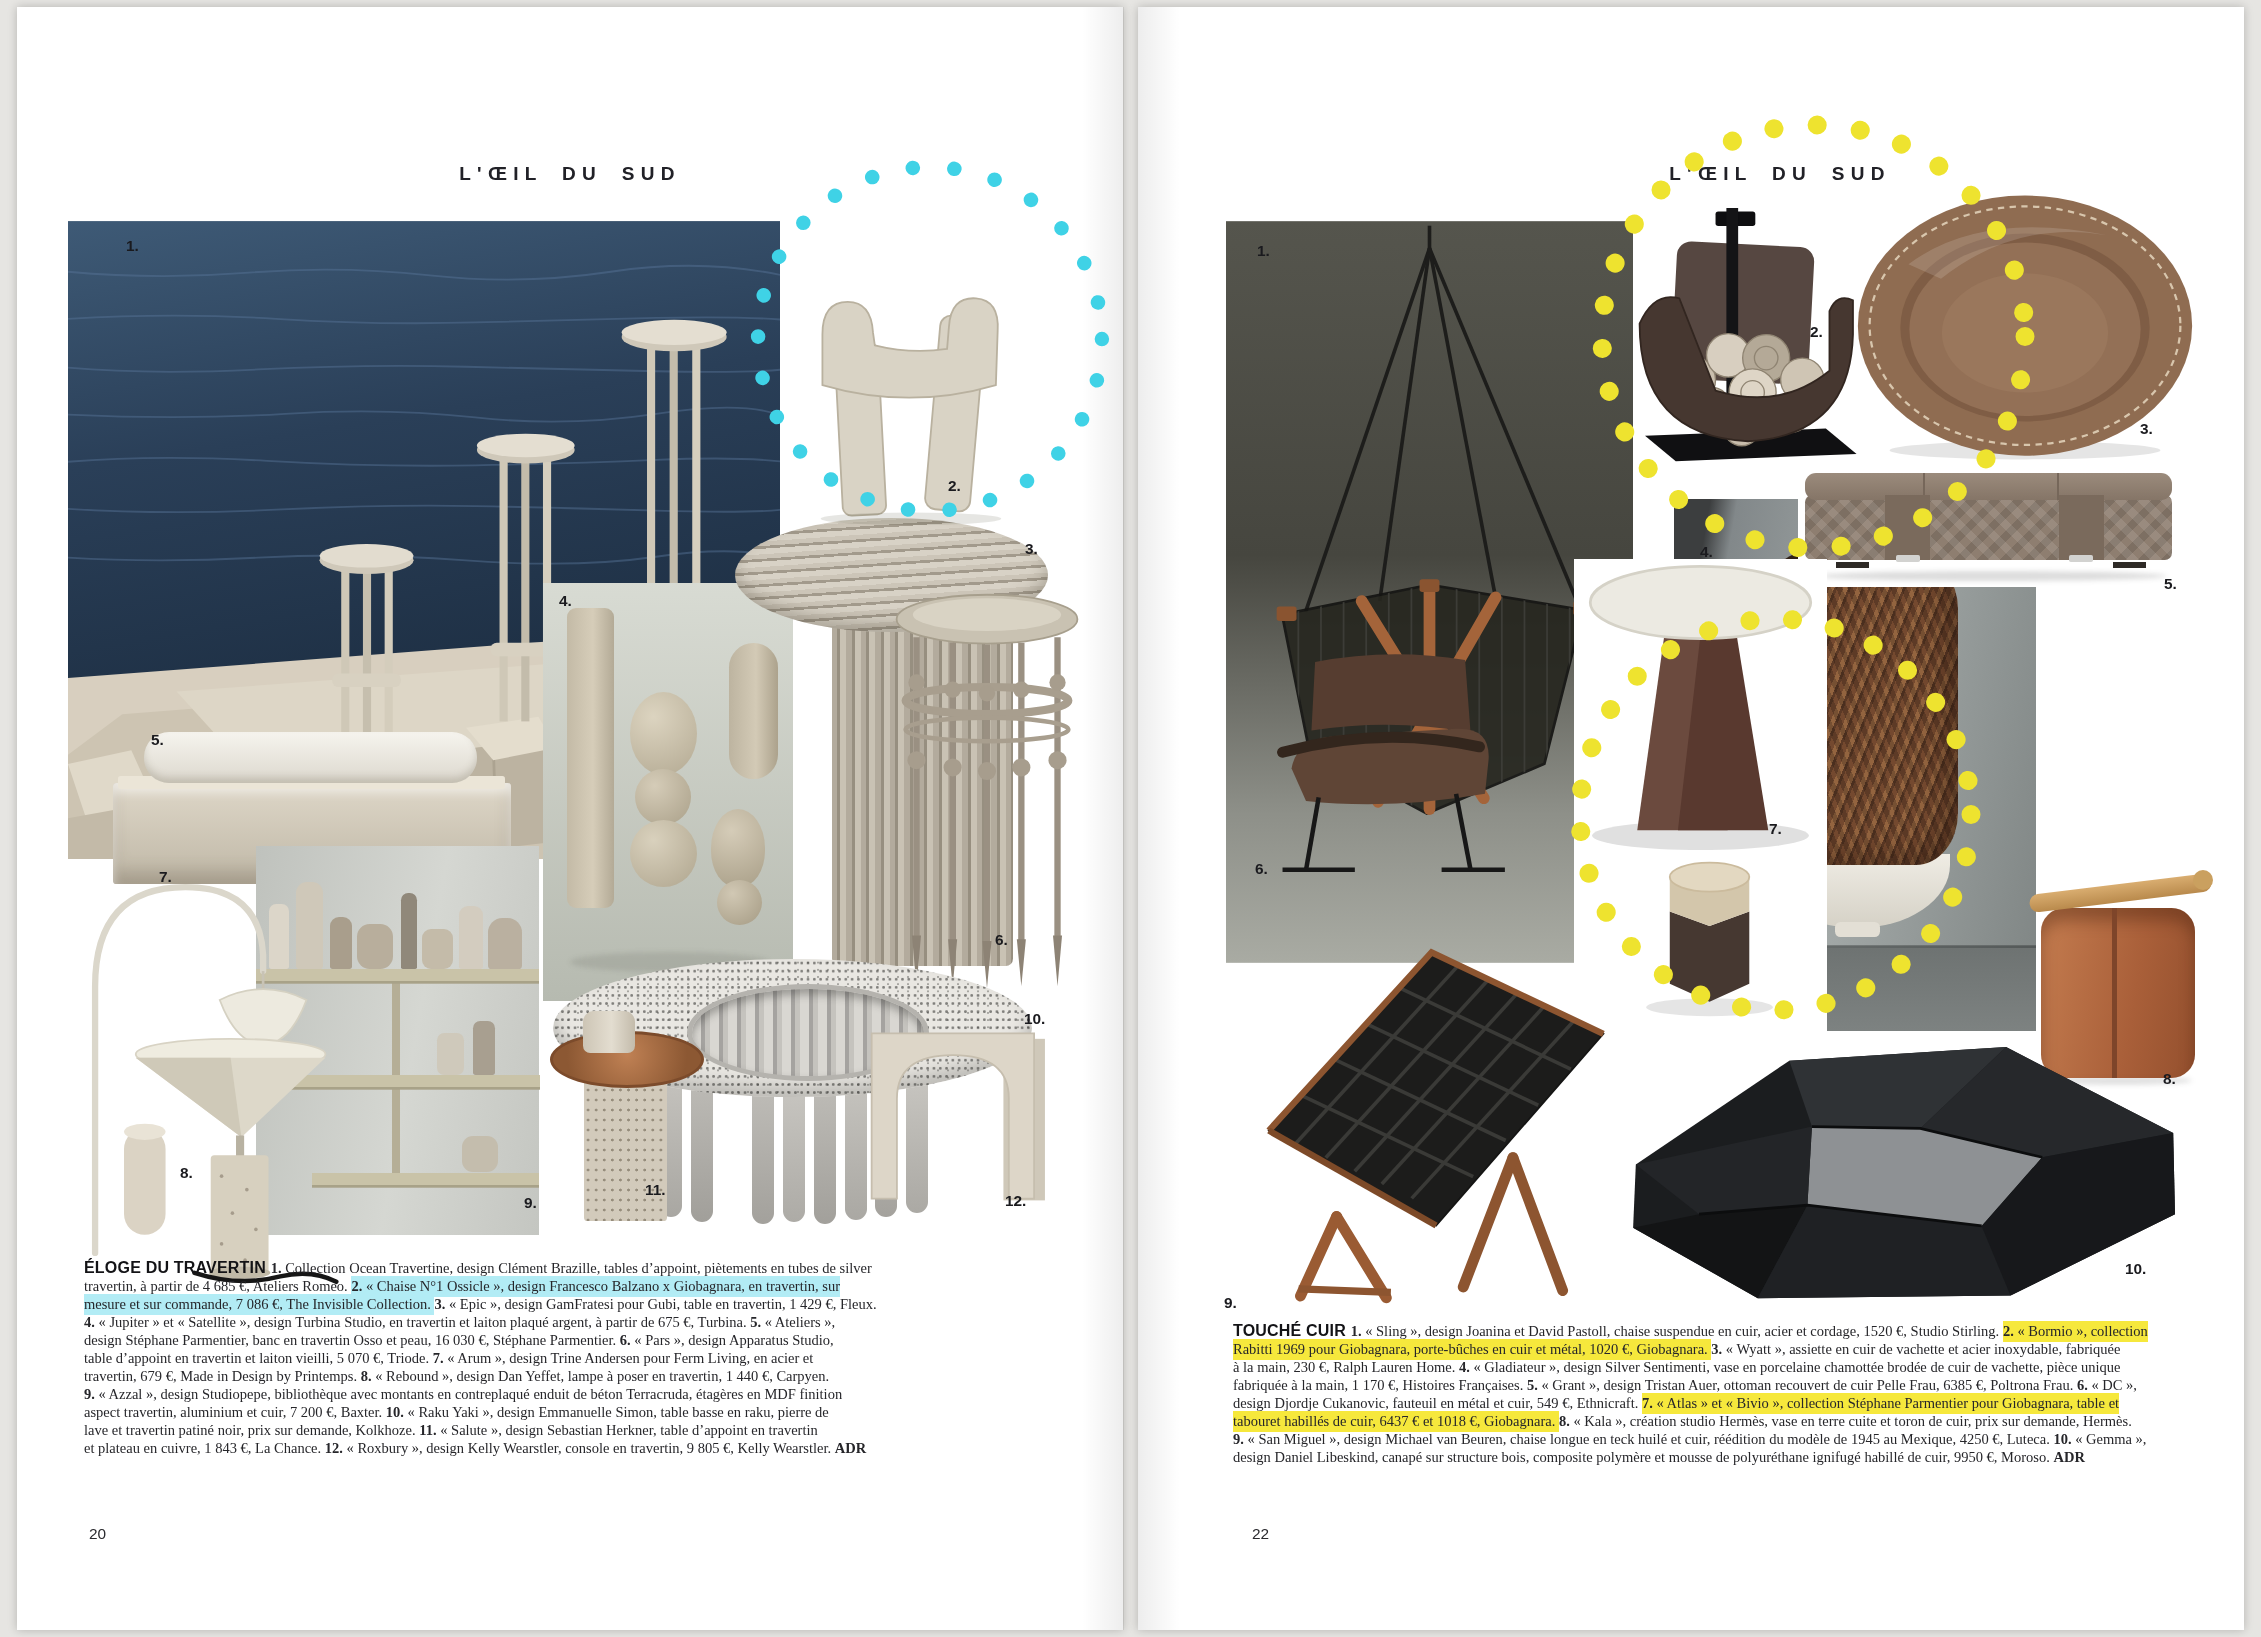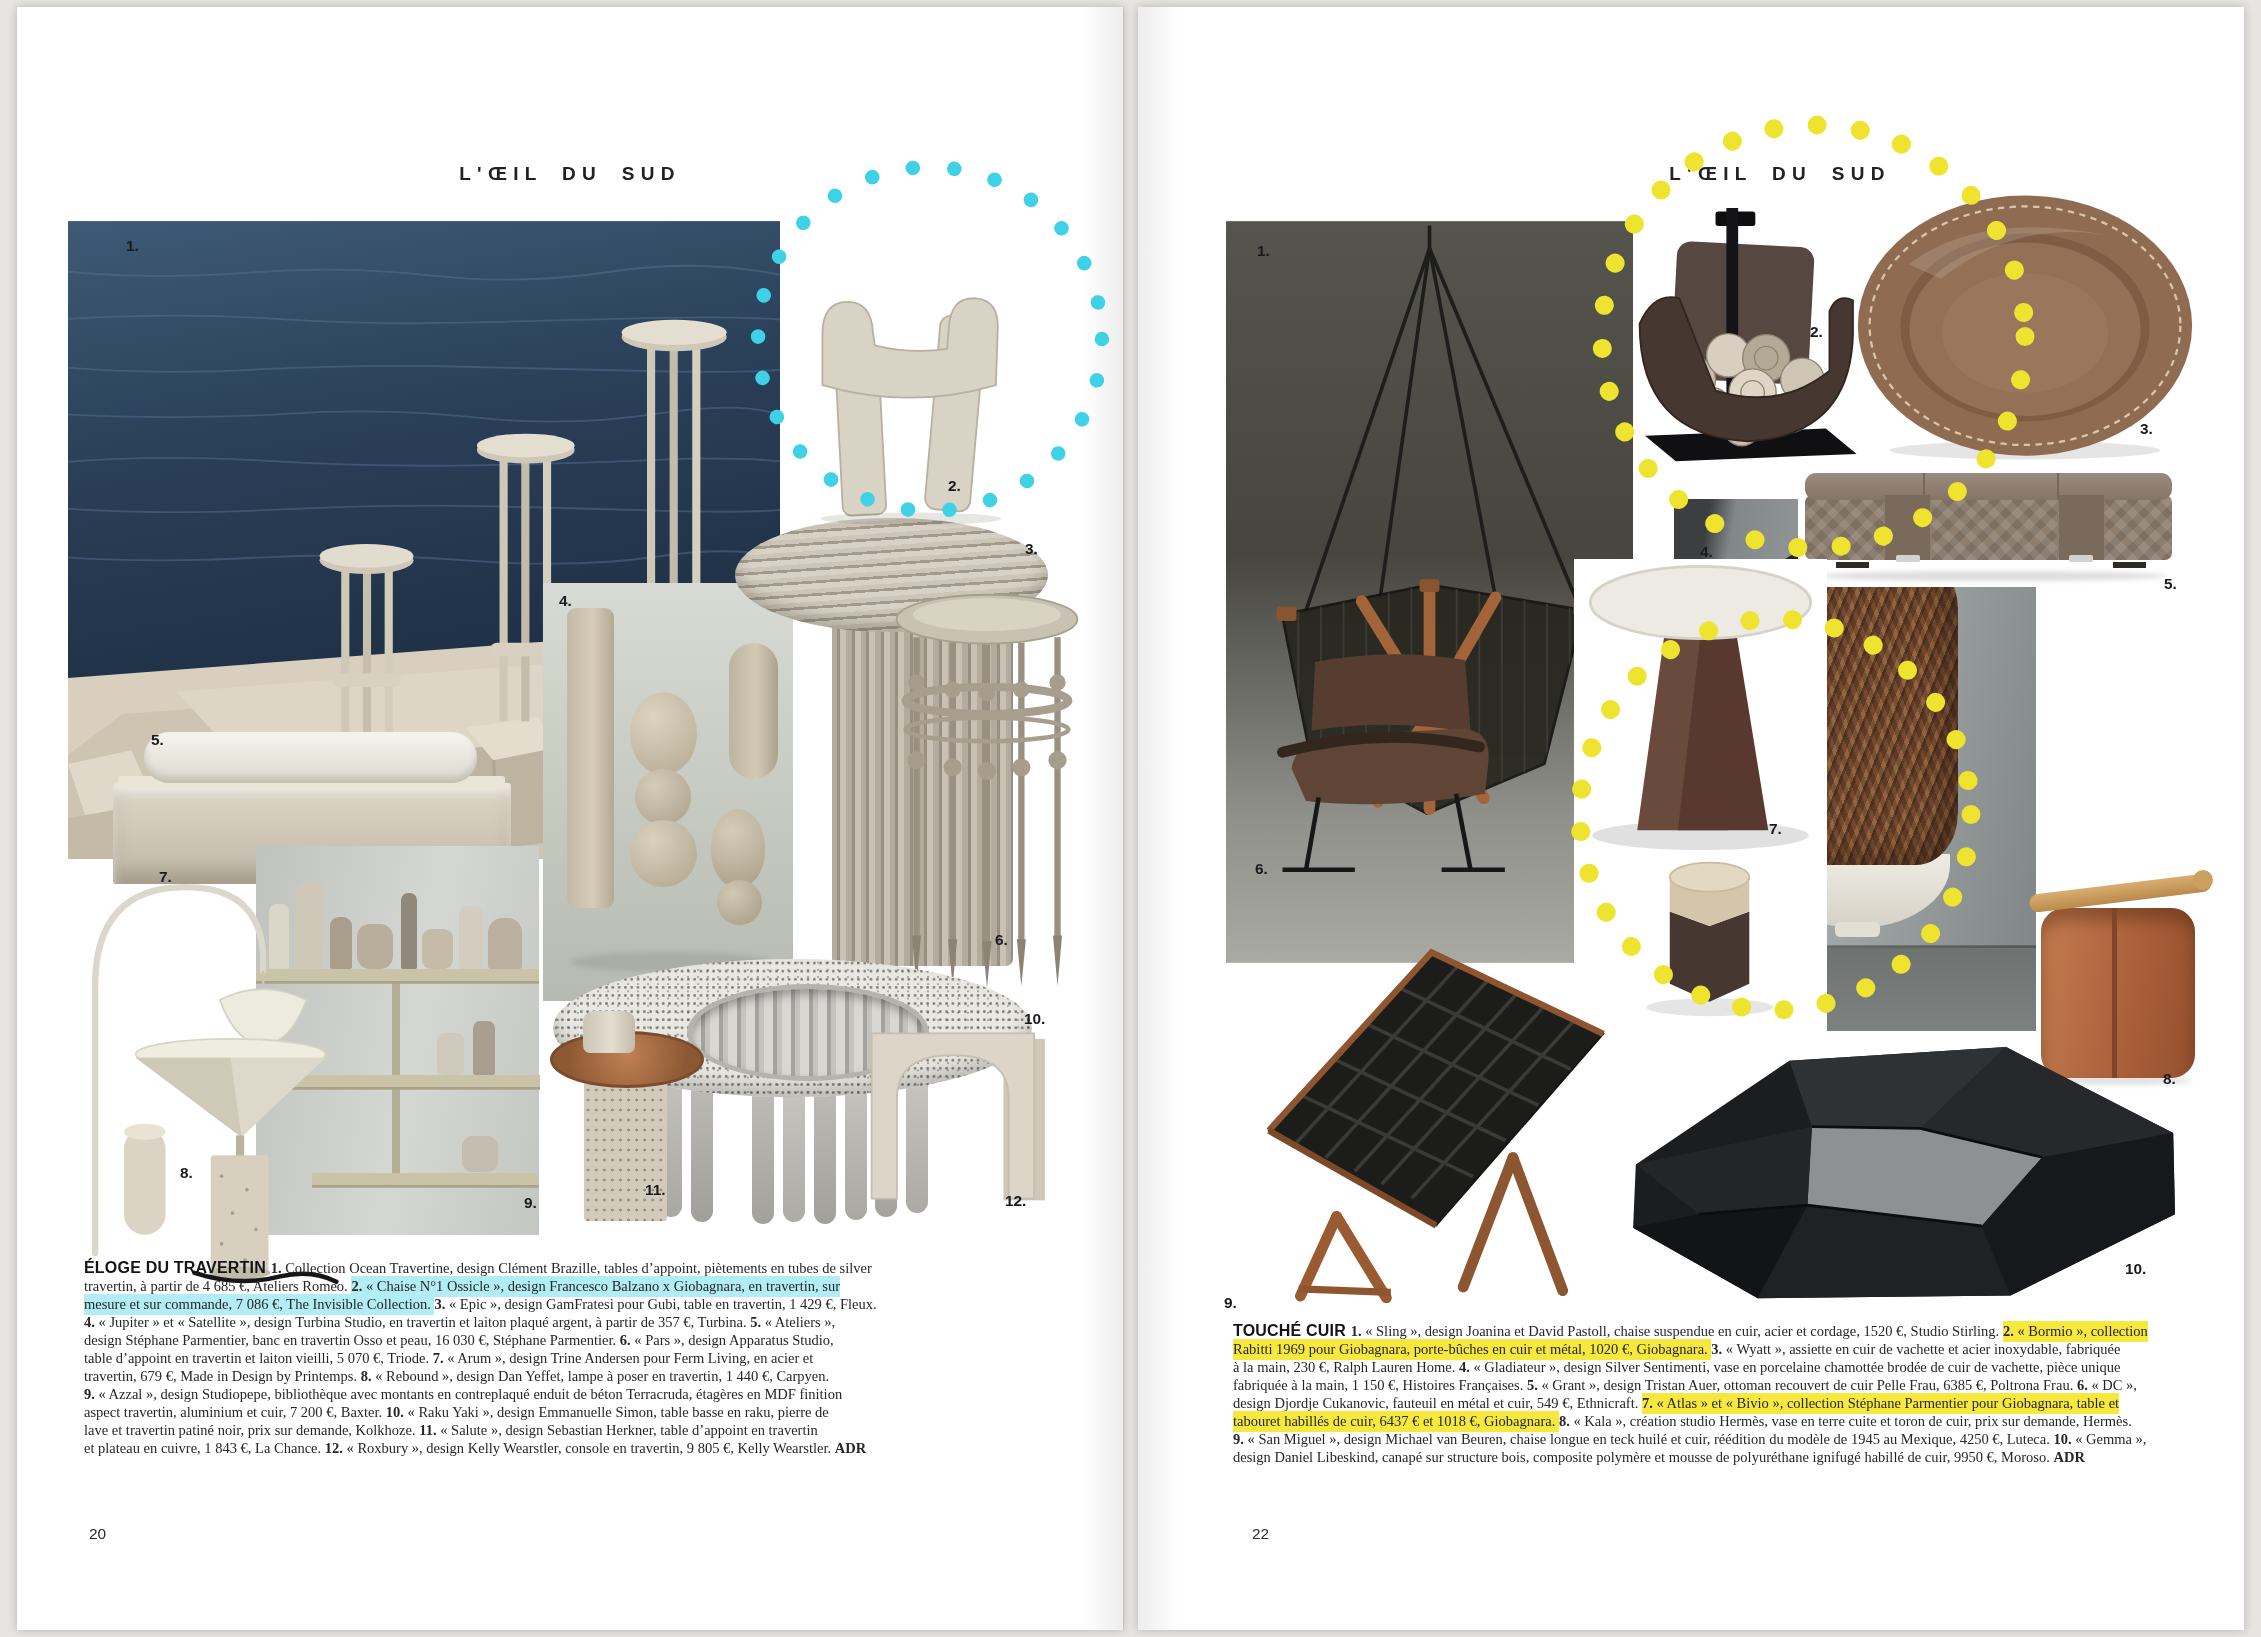--- a/index.html
+++ b/index.html
@@ -251,21 +251,21 @@
     <span class="marker" style="left:163px;top:1157px;">8.</span>
     <span class="marker" style="left:507px;top:1187px;">9.</span>
     <span class="marker" style="left:1007px;top:1003px;">10.</span>
     <span class="marker" style="left:628px;top:1174px;">11.</span>
     <span class="marker" style="left:988px;top:1185px;">12.</span>
 
     <div class="caption" style="left:67px;top:1252px;width:1004px;">
         <div class="cap-line"><span class="seg-lead">ÉLOGE DU TRAVERTIN  </span><span class="seg-b">1. </span><span class="seg-n">Collection Ocean Travertine, design Clément Brazille, tables d’appoint, piètements en tubes de silver</span></div>
         <div class="cap-line"><span class="seg-n">travertin, à partir de 4 685 €, Ateliers Romeo. </span><span class="seg-bh">2. </span><span class="seg-h">« Chaise N°1 Ossicle », design Francesco Balzano x Giobagnara, en travertin, sur</span></div>
         <div class="cap-line"><span class="seg-h">mesure et sur commande, 7 086 €, The Invisible Collection. </span><span class="seg-b">3. </span><span class="seg-n">« Epic », design GamFratesi pour Gubi, table en travertin, 1 429 €, Fleux.</span></div>
-        <div class="cap-line"><span class="seg-b">4. </span><span class="seg-n">« Jupiter » et « Satellite », design Turbina Studio, en travertin et laiton plaqué argent, à partir de 357 €, Turbina. </span><span class="seg-b">5. </span><span class="seg-n">« Ateliers »,</span></div>
+        <div class="cap-line"><span class="seg-b">4. </span><span class="seg-n">« Jupiter » et « Satellite », design Turbina Studio, en travertin et laiton plaqué argent, à partir de 675 €, Turbina. </span><span class="seg-b">5. </span><span class="seg-n">« Ateliers »,</span></div>
         <div class="cap-line"><span class="seg-n">design Stéphane Parmentier, banc en travertin Osso et peau, 16 030 €, Stéphane Parmentier. </span><span class="seg-b">6. </span><span class="seg-n">« Pars », design Apparatus Studio,</span></div>
         <div class="cap-line"><span class="seg-n">table d’appoint en travertin et laiton vieilli, 5 070 €, Triode. </span><span class="seg-b">7. </span><span class="seg-n">« Arum », design Trine Andersen pour Ferm Living, en acier et</span></div>
         <div class="cap-line"><span class="seg-n">travertin, 679 €, Made in Design by Printemps. </span><span class="seg-b">8. </span><span class="seg-n">« Rebound », design Dan Yeffet, lampe à poser en travertin, 1 440 €, Carpyen.</span></div>
         <div class="cap-line"><span class="seg-b">9. </span><span class="seg-n">« Azzal », design Studiopepe, bibliothèque avec montants en contreplaqué enduit de béton Terracruda, étagères en MDF finition</span></div>
         <div class="cap-line"><span class="seg-n">aspect travertin, aluminium et cuir, 7 200 €, Baxter. </span><span class="seg-b">10. </span><span class="seg-n">« Raku Yaki », design Emmanuelle Simon, table basse en raku, pierre de</span></div>
         <div class="cap-line"><span class="seg-n">lave et travertin patiné noir, prix sur demande, Kolkhoze. </span><span class="seg-b">11. </span><span class="seg-n">« Salute », design Sebastian Herkner, table d’appoint en travertin</span></div>
         <div class="cap-line"><span class="seg-n">et plateau en cuivre, 1 843 €, La Chance. </span><span class="seg-b">12. </span><span class="seg-n">« Roxbury », design Kelly Wearstler, console en travertin, 9 805 €, Kelly Wearstler. </span><span class="seg-b">ADR</span></div>
       </div>
     <span class="folio" style="left:72px;top:1518px;">20</span>
   </div>
@@ -474,21 +474,21 @@
     <span class="marker" style="left:117px;top:853px;">6.</span>
     <span class="marker" style="left:631px;top:813px;">7.</span>
     <span class="marker" style="left:1025px;top:1063px;">8.</span>
     <span class="marker" style="left:86px;top:1287px;">9.</span>
     <span class="marker" style="left:987px;top:1253px;">10.</span>
 
     <div class="caption" style="left:95px;top:1315px;width:977px;">
         <div class="cap-line"><span class="seg-lead">TOUCHÉ CUIR  </span><span class="seg-b">1. </span><span class="seg-n">« Sling », design Joanina et David Pastoll, chaise suspendue en cuir, acier et cordage, 1520 €, Studio Stirling. </span><span class="seg-bh">2. </span><span class="seg-h">« Bormio », collection</span></div>
         <div class="cap-line"><span class="seg-h">Rabitti 1969 pour Giobagnara, porte-bûches en cuir et métal, 1020 €, Giobagnara. </span><span class="seg-b">3. </span><span class="seg-n">« Wyatt », assiette en cuir de vachette et acier inoxydable, fabriquée</span></div>
         <div class="cap-line"><span class="seg-n">à la main, 230 €, Ralph Lauren Home. </span><span class="seg-b">4. </span><span class="seg-n">« Gladiateur », design Silver Sentimenti, vase en porcelaine chamottée brodée de cuir de vachette, pièce unique</span></div>
-        <div class="cap-line"><span class="seg-n">fabriquée à la main, 1 150 €, Histoires Françaises. </span><span class="seg-b">5. </span><span class="seg-n">« Grant », design Tristan Auer, ottoman recouvert de cuir Pelle Frau, 6385 €, Poltrona Frau. </span><span class="seg-b">6. </span><span class="seg-n">« DC »,</span></div>
+        <div class="cap-line"><span class="seg-n">fabriquée à la main, 1 170 €, Histoires Françaises. </span><span class="seg-b">5. </span><span class="seg-n">« Grant », design Tristan Auer, ottoman recouvert de cuir Pelle Frau, 6385 €, Poltrona Frau. </span><span class="seg-b">6. </span><span class="seg-n">« DC »,</span></div>
         <div class="cap-line"><span class="seg-n">design Djordje Cukanovic, fauteuil en métal et cuir, 549 €, Ethnicraft. </span><span class="seg-bh">7. </span><span class="seg-h">« Atlas » et « Bivio », collection Stéphane Parmentier pour Giobagnara, table et</span></div>
         <div class="cap-line"><span class="seg-h">tabouret habillés de cuir, 6437 € et 1018 €, Giobagnara. </span><span class="seg-b">8. </span><span class="seg-n">« Kala », création studio Hermès, vase en terre cuite et toron de cuir, prix sur demande, Hermès.</span></div>
         <div class="cap-line"><span class="seg-b">9. </span><span class="seg-n">« San Miguel », design Michael van Beuren, chaise longue en teck huilé et cuir, réédition du modèle de 1945 au Mexique, 4250 €, Luteca. </span><span class="seg-b">10. </span><span class="seg-n">« Gemma »,</span></div>
         <div class="cap-line"><span class="seg-n">design Daniel Libeskind, canapé sur structure bois, composite polymère et mousse de polyuréthane ignifugé habillé de cuir, 9950 €, Moroso. </span><span class="seg-b">ADR</span></div>
       </div>
     <span class="folio" style="left:114px;top:1518px;">22</span>
   </div>
 
   <div class="gutter-shadow-l"></div>
   <div class="gutter-shadow-r"></div>

